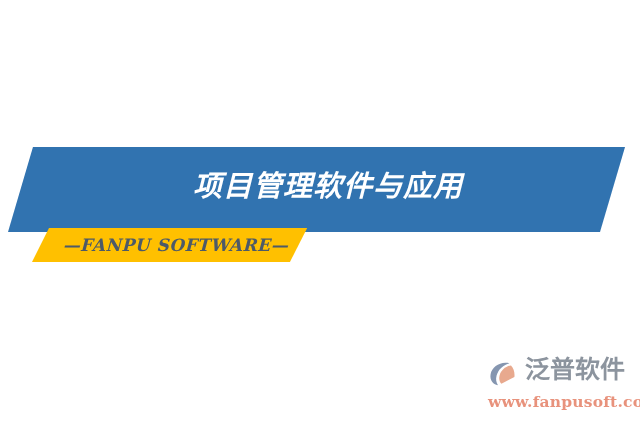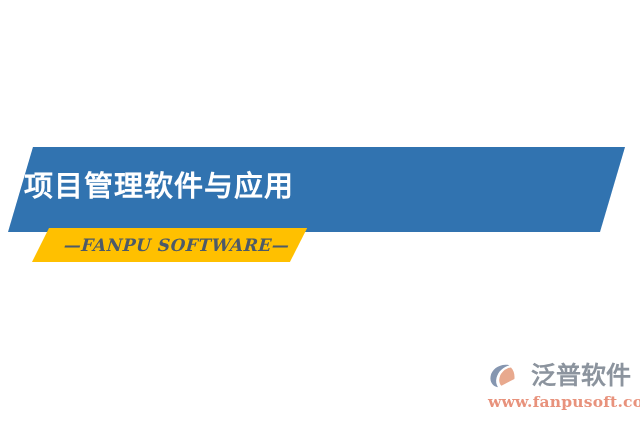--- a/index.html
+++ b/index.html
@@ -70,22 +70,24 @@
 
   
   .title-wrap {
     position: absolute;
     left: 0;
     top: 159px;
     width: 640px;
     height: 54px;
     display: flex;
     align-items: center;
-    padding-left: 24px;
+    justify-content: center;
+    padding-left: 16px;
     box-sizing: border-box;
+    font-style: italic;
   }
   .slide-title {
     font-family: "DejaVu Serif", "Liberation Serif", serif;
     font-size: 29px;
     line-height: 1;
     color: #ffffff;
     letter-spacing: 1px;
     white-space: nowrap;
   }
 
@@ -115,23 +117,23 @@
   
   .watermark {
     position: absolute;
     right: 6px;
     bottom: 8px;
     width: 146px;
     height: 62px;
   }
   .wm-top {
     display: flex;
-    align-items: center;
+    align-items: flex-start;
     height: 36px;
-    gap: 9px;
+    gap: 3px;
   }
   .wm-logo {
     width: 34px;
     height: 32px;
     flex: 0 0 auto;
     position: relative;
     top: 1px;
   }
   .wm-brand {
     font-family: "DejaVu Sans", "Liberation Sans", sans-serif;

